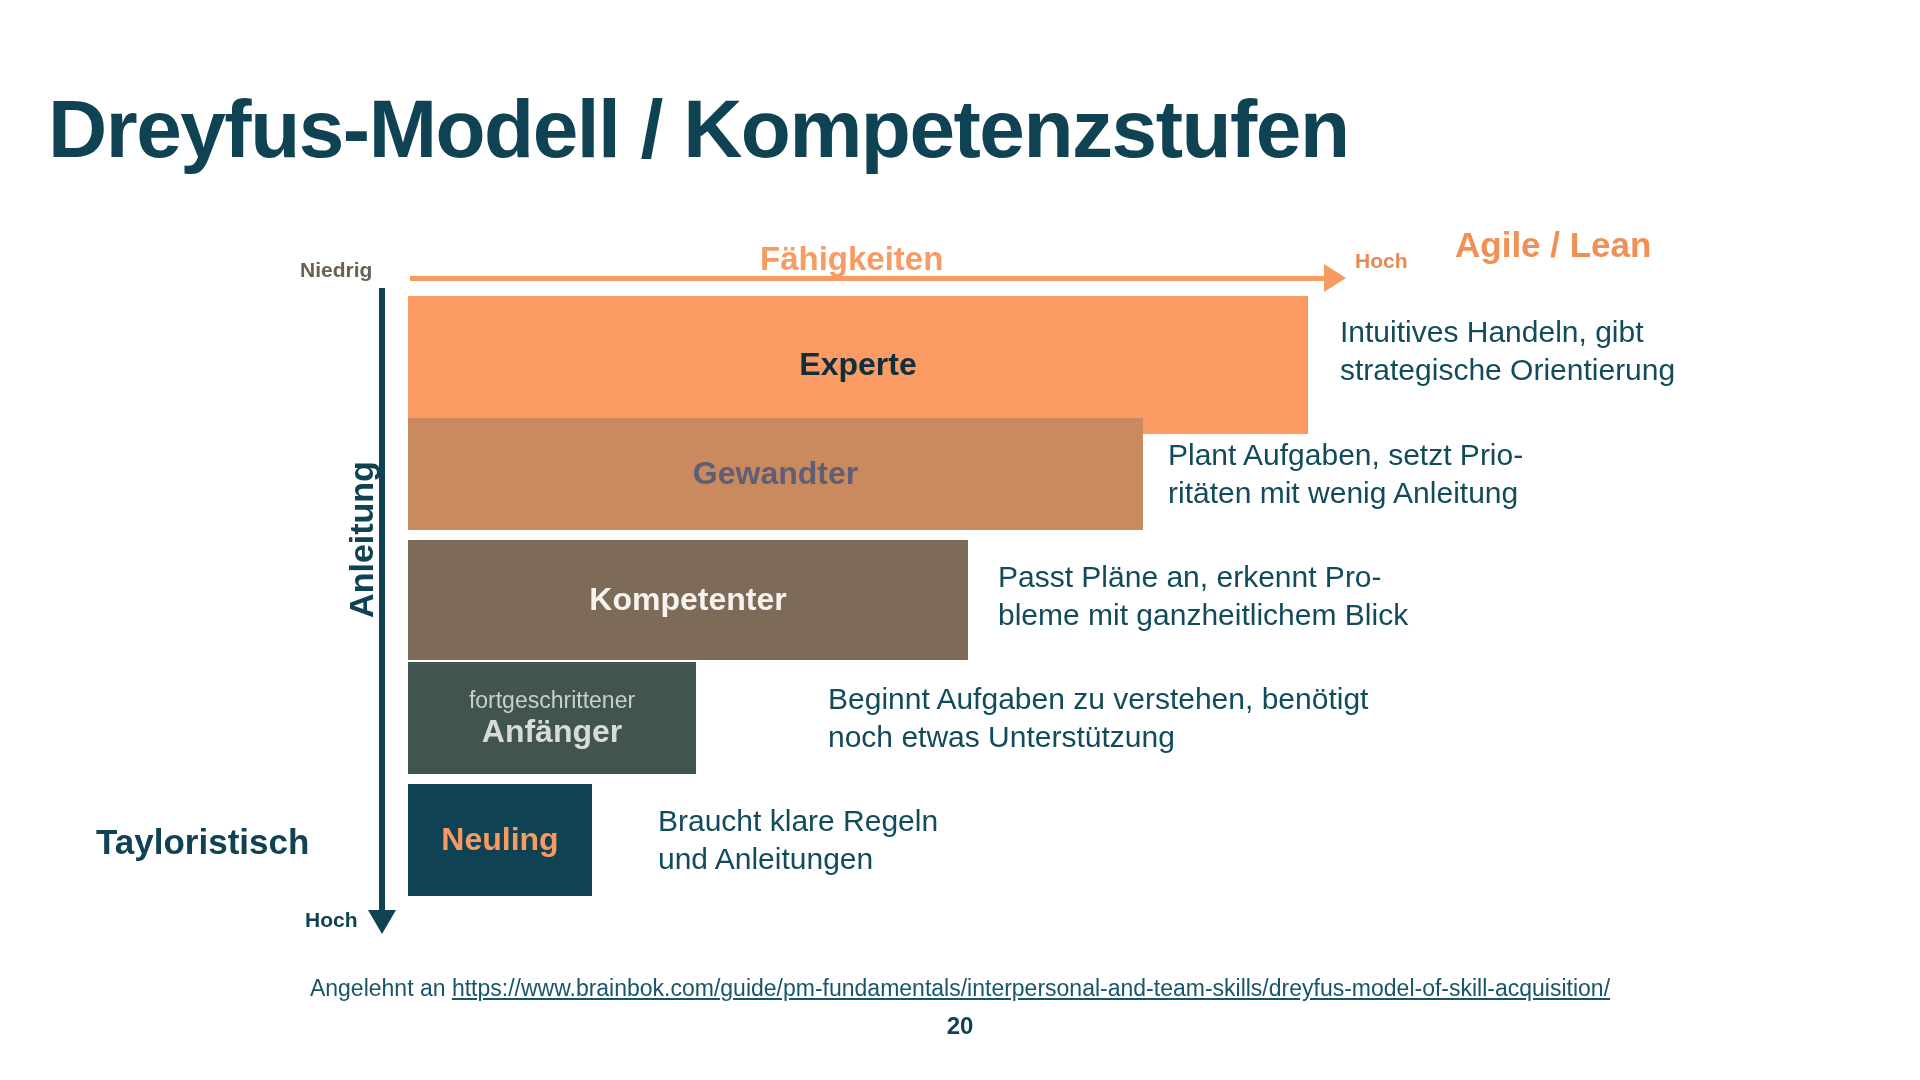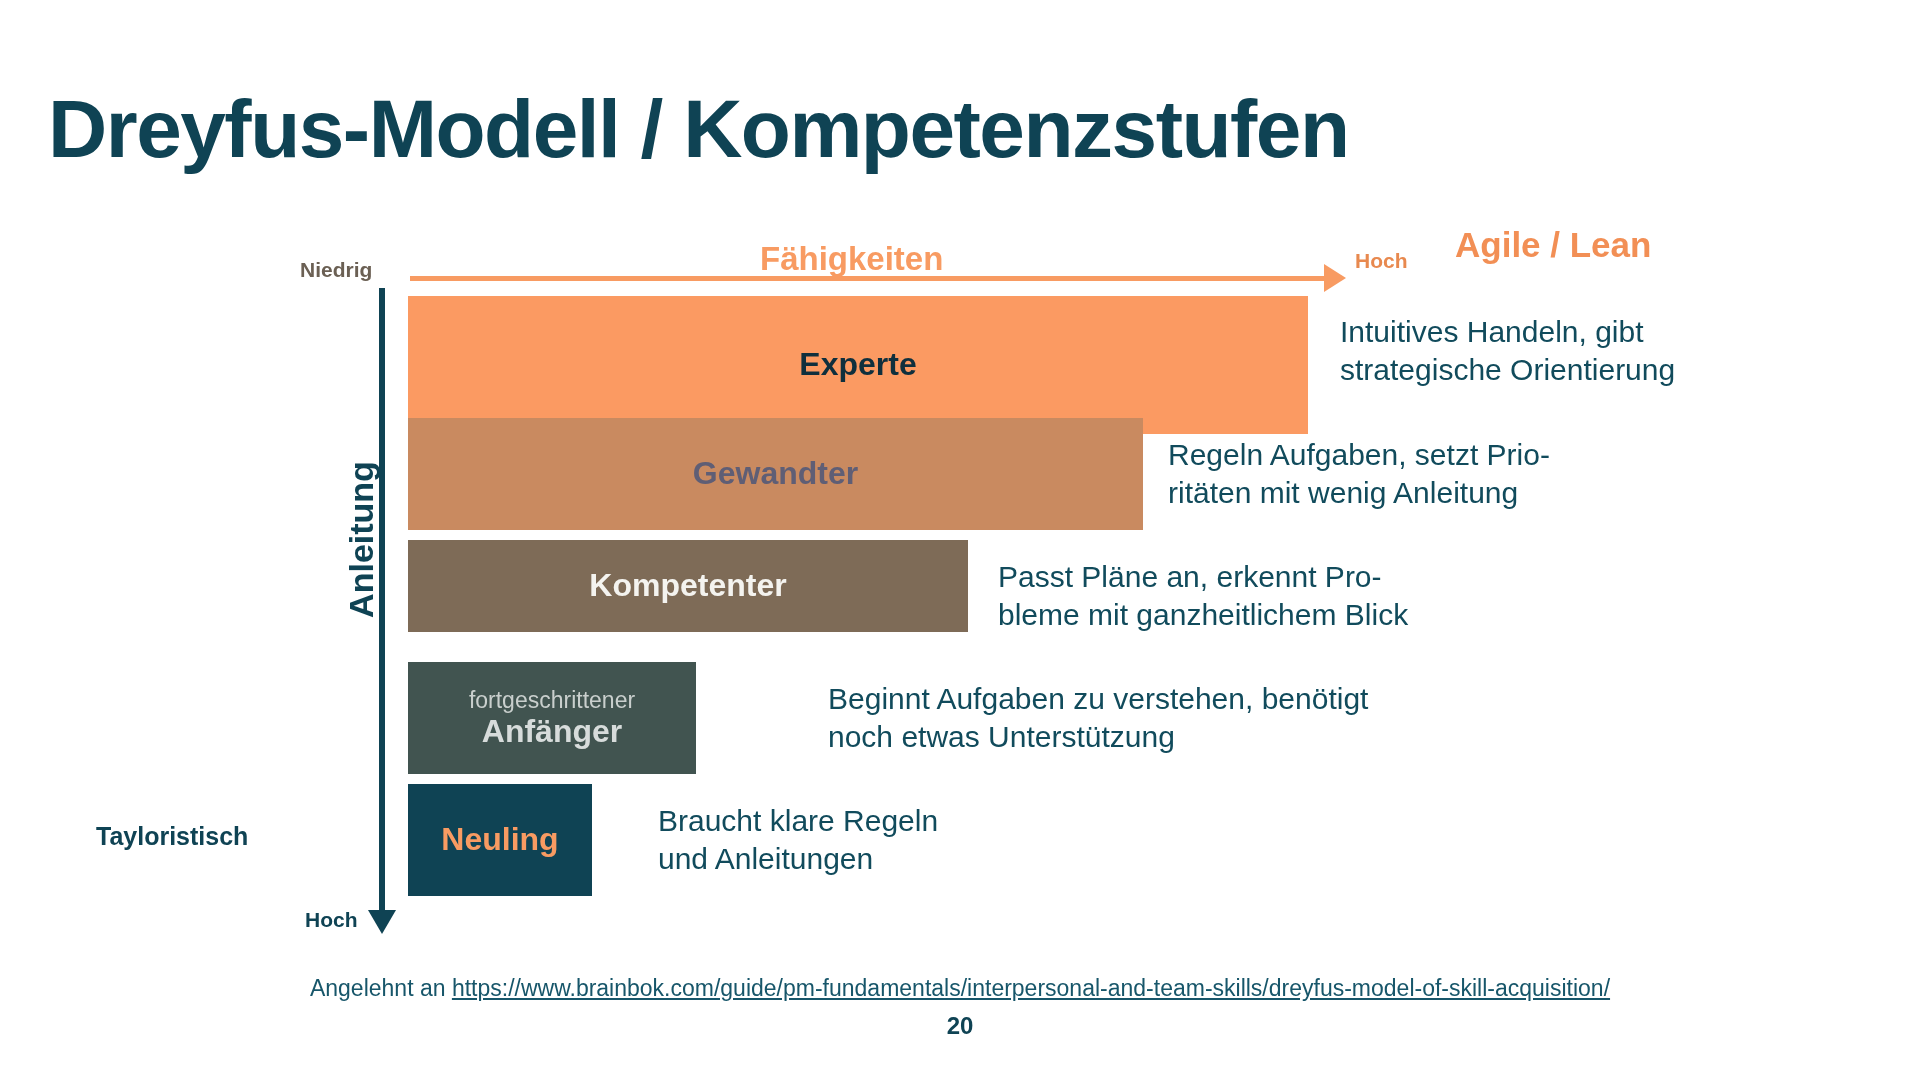--- a/index.html
+++ b/index.html
@@ -94,21 +94,21 @@
   }
   .lbl-hoch-bottom{
     position:absolute;
     left:305px; top:908px;
     font-size:21px; font-weight:bold;
     color:#0f4354;
   }
   .lbl-tayloristisch{
     position:absolute;
     left:96px; top:822px;
-    font-size:25px; font-weight:bold;
+    font-size:35px; font-weight:bold;
     color:#0f4354;
     white-space:nowrap;
   }
 
   
   .bar{
     position:absolute;
     left:408px;
     display:flex;
     align-items:center;
@@ -117,21 +117,21 @@
     box-sizing:border-box;
   }
   .bar-label{ line-height:1.05; text-align:center; }
 
   .bar-experte{ top:296px; height:138px; width:900px; background:#fb9a62; }
   .bar-experte .bar-label{ font-size:32px; font-weight:bold; color:#0f2f3d; }
 
   .bar-gewandter{ top:418px; height:112px; width:735px; background:#c98a60; }
   .bar-gewandter .bar-label{ font-size:32px; font-weight:bold; color:#5f5e75; }
 
-  .bar-kompetenter{ top:540px; height:92px; width:560px; background:#7e6b57; }
+  .bar-kompetenter{ top:540px; height:120px; width:560px; background:#7e6b57; }
   .bar-kompetenter .bar-label{ font-size:32px; font-weight:bold; color:#f4f3ef; }
 
   .bar-anfaenger{ top:662px; height:112px; width:288px; background:#415450; }
   .bar-anfaenger .bar-sup{ font-size:23px; color:#c9cfcd; line-height:1.2; }
   .bar-anfaenger .bar-label{ font-size:32px; font-weight:bold; color:#d7dcdb; }
 
   .bar-neuling{ top:784px; height:112px; width:184px; background:#0f4354; }
   .bar-neuling .bar-label{ font-size:32px; font-weight:bold; color:#f89b62; }
 
   
@@ -205,21 +205,21 @@
   <div class="bar bar-anfaenger">
     <span class="bar-sup">fortgeschrittener</span>
     <span class="bar-label">Anfänger</span>
   </div>
   <div class="bar bar-neuling">
     <span class="bar-label">Neuling</span>
   </div>
 
   <div class="desc desc-experte">Intuitives Handeln, gibt
 strategische Orientierung</div>
-  <div class="desc desc-gewandter">Regeln Aufgaben, setzt Prio-
+  <div class="desc desc-gewandter">Plant Aufgaben, setzt Prio-
 ritäten mit wenig Anleitung</div>
   <div class="desc desc-kompetenter">Passt Pläne an, erkennt Pro-
 bleme mit ganzheitlichem Blick</div>
   <div class="desc desc-anfaenger">Beginnt Aufgaben zu verstehen, benötigt
 noch etwas Unterstützung</div>
   <div class="desc desc-neuling">Braucht klare Regeln
 und Anleitungen</div>
 
   <div class="footer"><span>Angelehnt an </span><a href="#">https://www.brainbok.com/guide/pm-fundamentals/interpersonal-and-team-skills/dreyfus-model-of-skill-acquisition/</a></div>
   <div class="pagenum">20</div>

